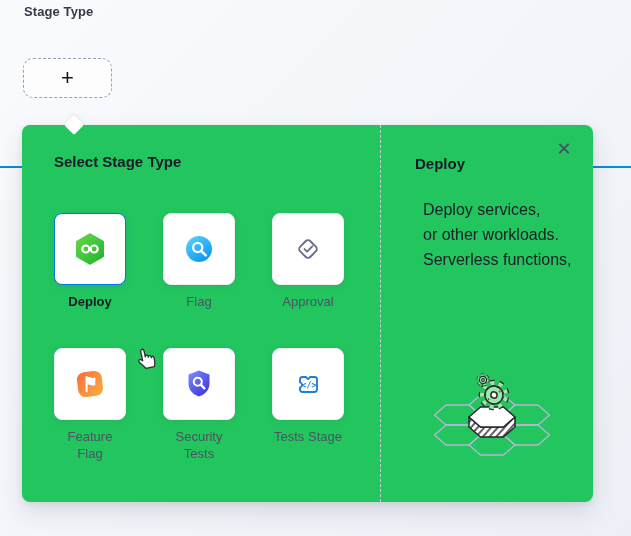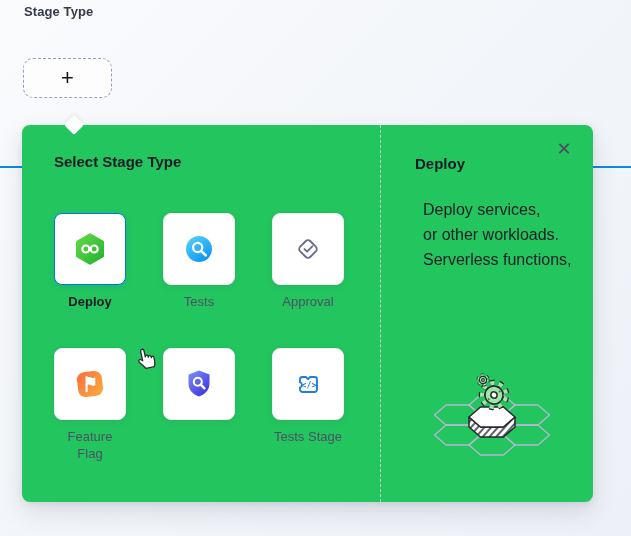--- a/index.html
+++ b/index.html
@@ -126,21 +126,21 @@
             <linearGradient id="gBlue" x1="0.15" y1="0" x2="0.85" y2="1">
               <stop offset="0" stop-color="#55cfff"></stop>
                 <stop offset="1" stop-color="#0794ef"></stop>
             </linearGradient>
           </defs>
           <circle cx="17" cy="17" r="13" fill="url(#gBlue)"></circle>
           <circle cx="15.7" cy="15.5" r="4.6" stroke="#fff" stroke-width="2.2" fill="none"></circle>
           <line x1="19.1" y1="18.9" x2="23.8" y2="23.4" stroke="#fff" stroke-width="2.6" stroke-linecap="round"></line>
         </svg>
       </div>
-      <div class="stage-label">Tests</div>
+      <div class="stage-label">Flag</div>
     </div>
 
     <div class="stage-cell">
       <div class="stage-card">
         <svg width="34" height="34" viewBox="0 0 34 34" fill="none" stroke="#6a6d8c" stroke-width="1.9" stroke-linecap="round" stroke-linejoin="round">
           <rect x="9.8" y="9.8" width="14.4" height="14.4" rx="3.4" transform="rotate(45 17 17)"></rect>
           <path d="M13.5 17.1 l2.6 2.6 5.2-5.4"></path>
         </svg>
       </div>
       <div class="stage-label">Approval</div>
@@ -170,20 +170,21 @@
             <linearGradient id="gIndigo" x1="0.1" y1="0" x2="0.9" y2="1">
               <stop offset="0" stop-color="#7c8df8"></stop>
                 <stop offset="1" stop-color="#392ede"></stop>
             </linearGradient>
           </defs>
           <path d="M17 3.5 L27.5 7.5 V16 c0 6.9-4.3 11.1-10.5 13.6 C10.3 27.1 6.5 22.9 6.5 16 V7.5 Z" fill="url(#gIndigo)"></path>
           <circle cx="15.8" cy="14.7" r="4" stroke="#fff" stroke-width="2.1" fill="none"></circle>
           <line x1="18.8" y1="17.7" x2="22.4" y2="21.3" stroke="#fff" stroke-width="2.4" stroke-linecap="round"></line>
         </svg>
       </div>
+      <div class="stage-label">Security Tests</div>
     </div>
 
     <div class="stage-cell">
       <div class="stage-card">
         <svg width="36" height="36" viewBox="0 0 36 36">
           <path d="M12.5 11 H15.8 l2.2 2.2 2.2-2.2 H24.5 A2.5 2.5 0 0 1 27 13.5 V23.5 A2.5 2.5 0 0 1 24.5 26 H12.5 A2.5 2.5 0 0 1 10 23.5 V21.6 a2.7 2.7 0 0 0 0-5.2 V13.5 A2.5 2.5 0 0 1 12.5 11 Z" fill="none" stroke="#1f7fd8" stroke-width="1.9" stroke-linejoin="round" stroke-linecap="round"></path>
           <text x="19" y="21.6" font-size="8.2" font-weight="bold" text-anchor="middle" fill="#1f7fd8" font-family="DejaVu Sans Mono, monospace">&lt;/&gt;</text>
         </svg>
       </div>
       <div class="stage-label">Tests Stage</div>

